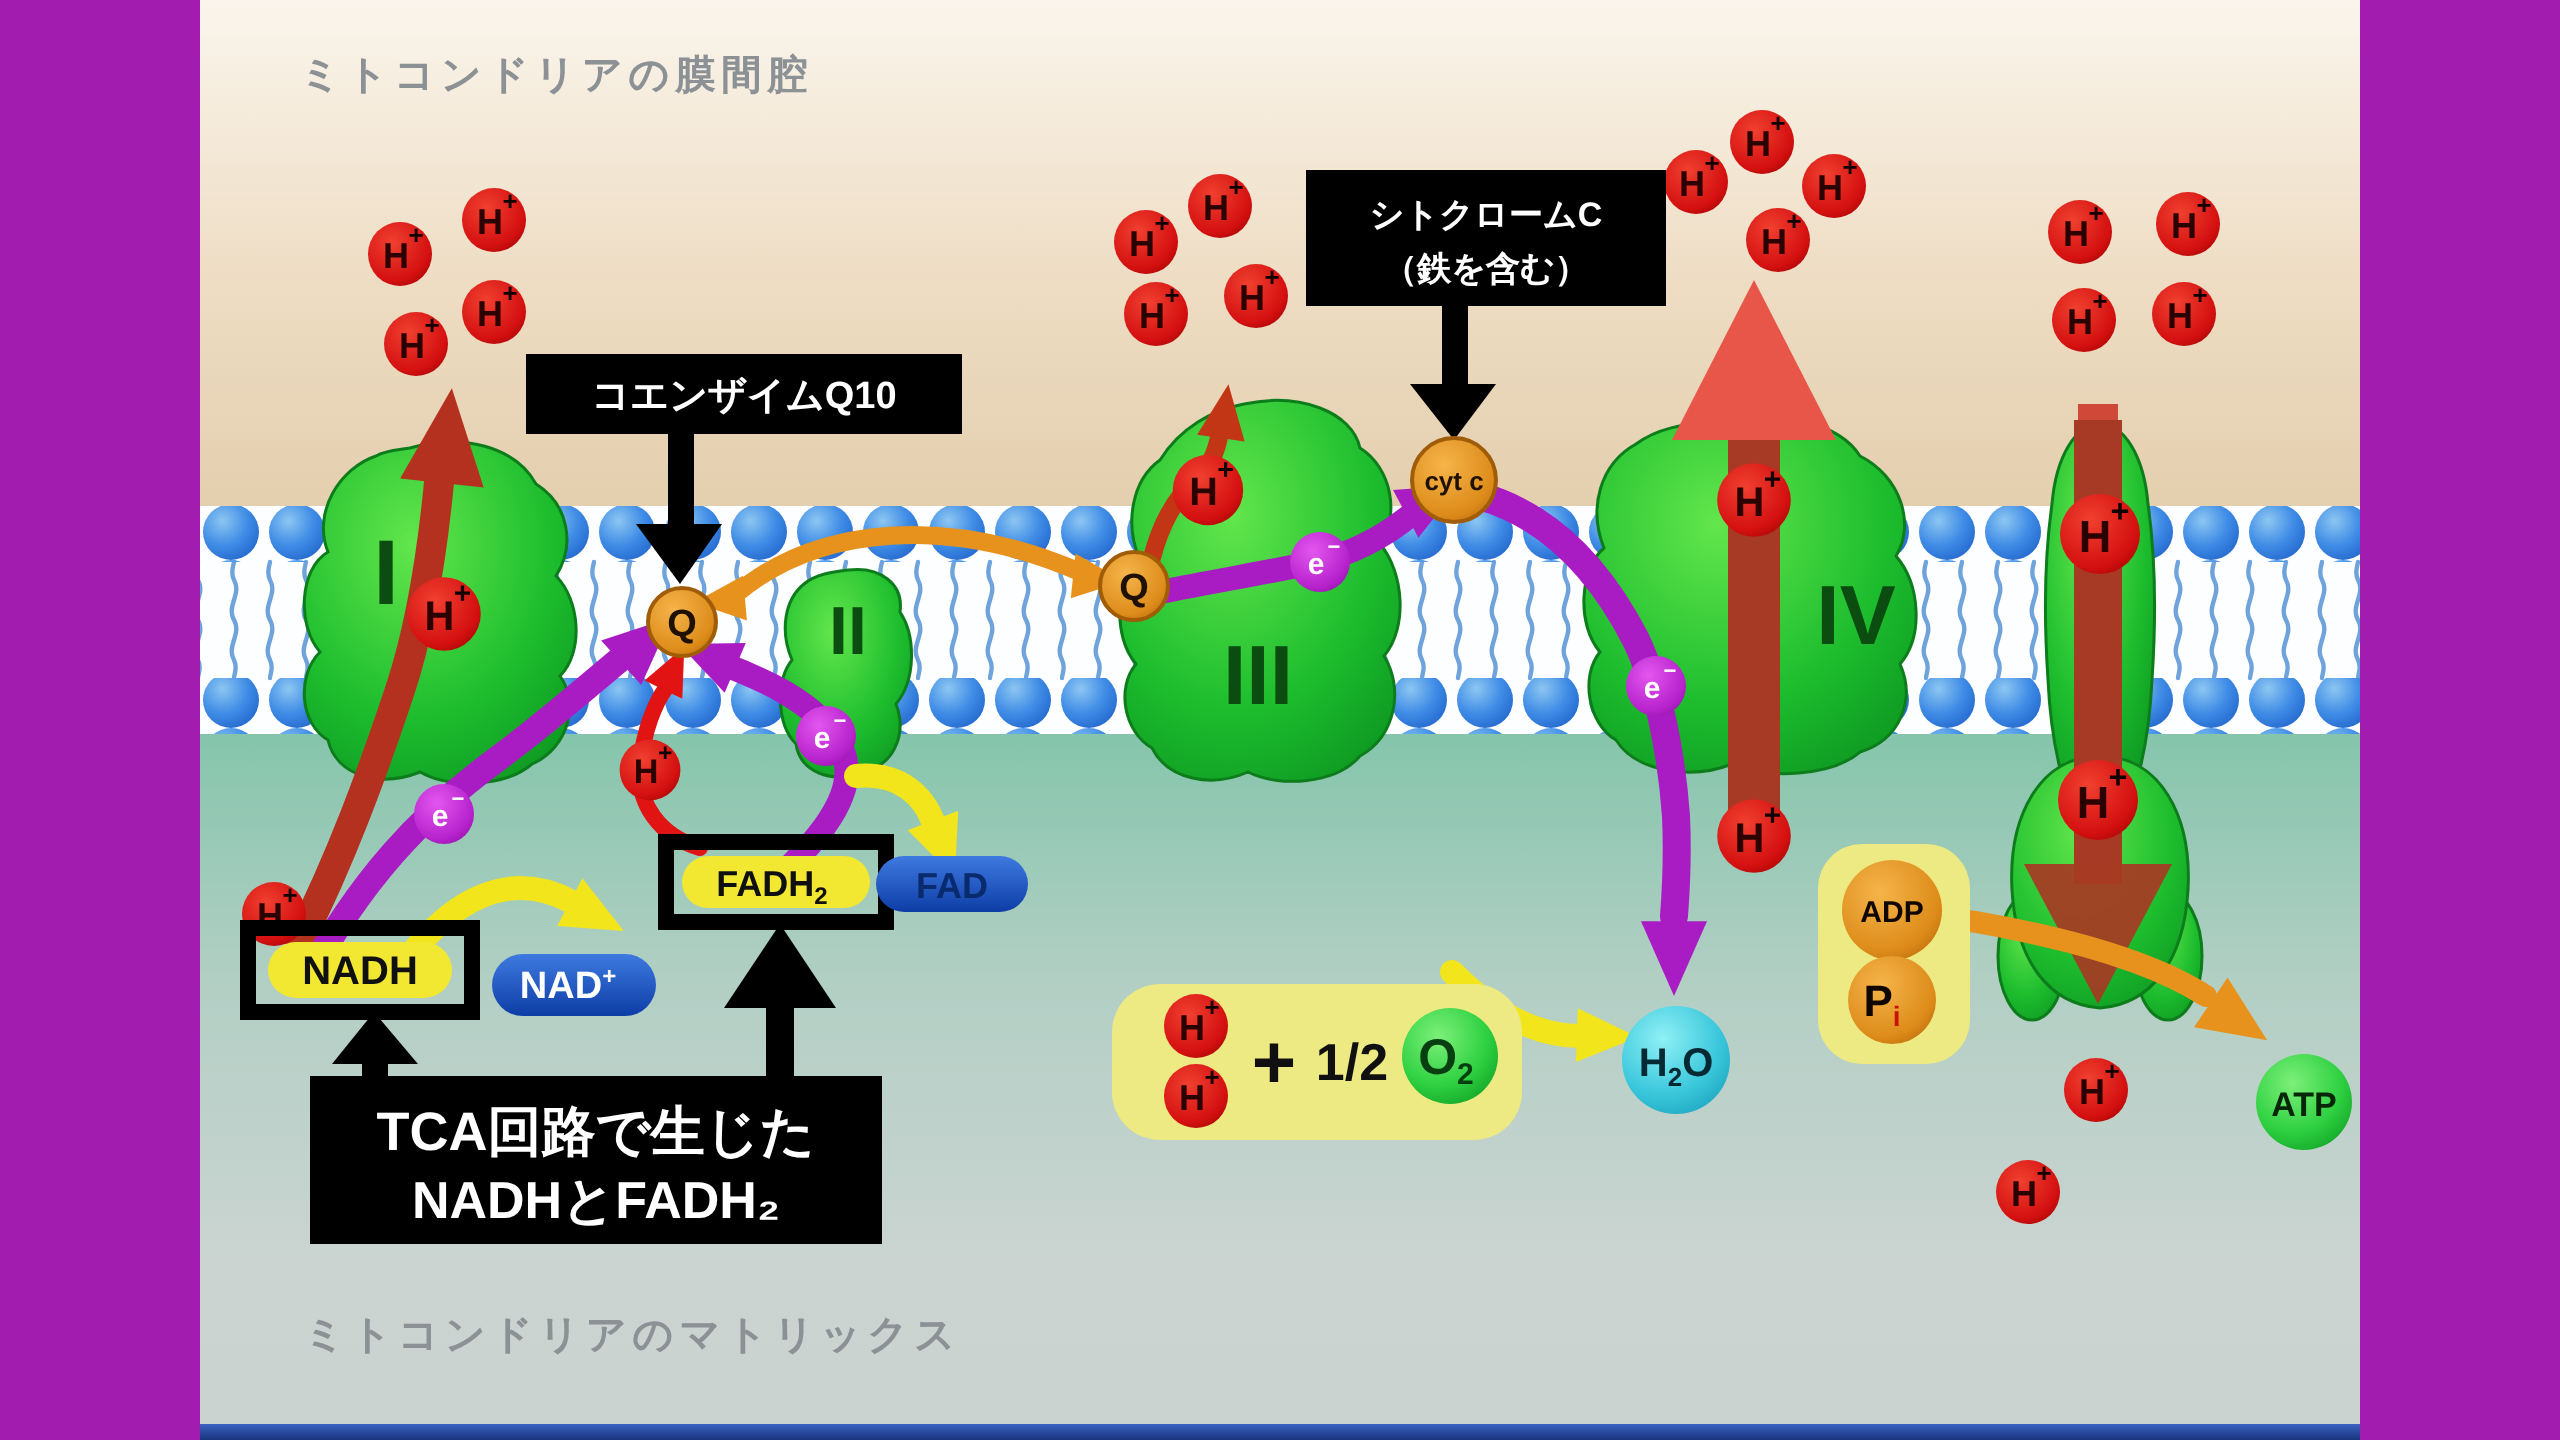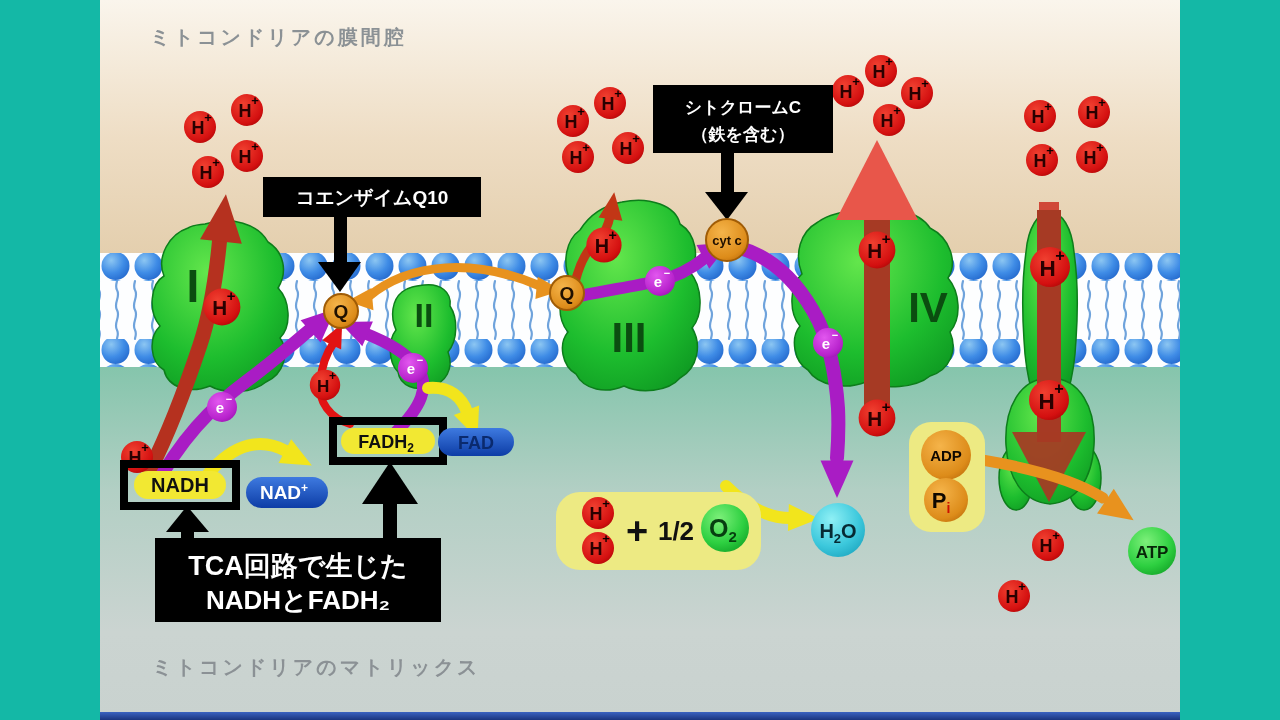--- a/index.html
+++ b/index.html
@@ -1,16 +1,16 @@
 <!DOCTYPE html>
 <html><head>
 <meta charset="utf-8">
 <style>
   html,body{margin:0;padding:0;background:#ffffff;}
-  .stage{width:1280px;height:720px;position:relative;background:#14b8a6;overflow:hidden;}
+  .stage{width:1280px;height:720px;position:relative;background:#a21caf;overflow:hidden;}
   svg{display:block;}
   text{font-family:"Liberation Sans","DejaVu Sans",sans-serif;}
   .title-txt{font-size:20px;font-weight:700;fill:#8b9195;letter-spacing:3px;}
   .box-txt{fill:#ffffff;font-weight:700;}
   .complex-lbl{fill:#0b4d10;font-weight:800;}
   .pill-dark{font-weight:700;fill:#0a2a6e;}
   .pill-light{font-weight:700;fill:#ffffff;}
   .mol-txt{font-weight:700;fill:#101010;}
 </style>
 </head>

